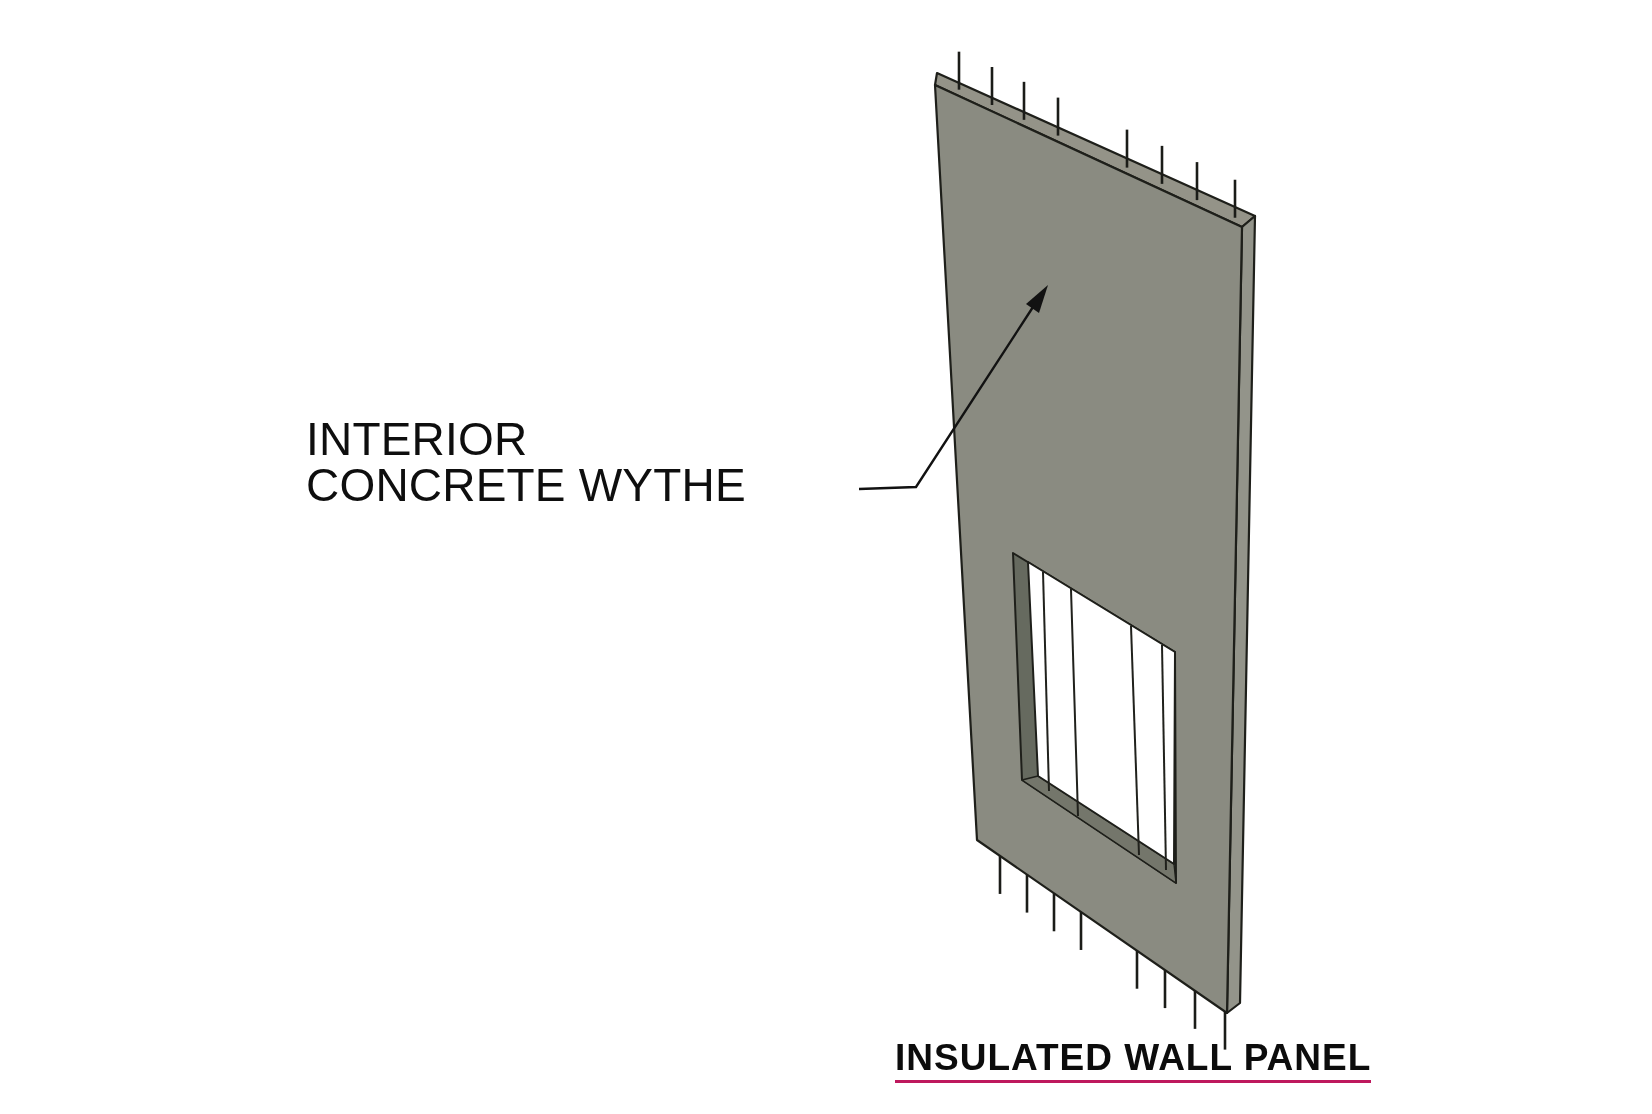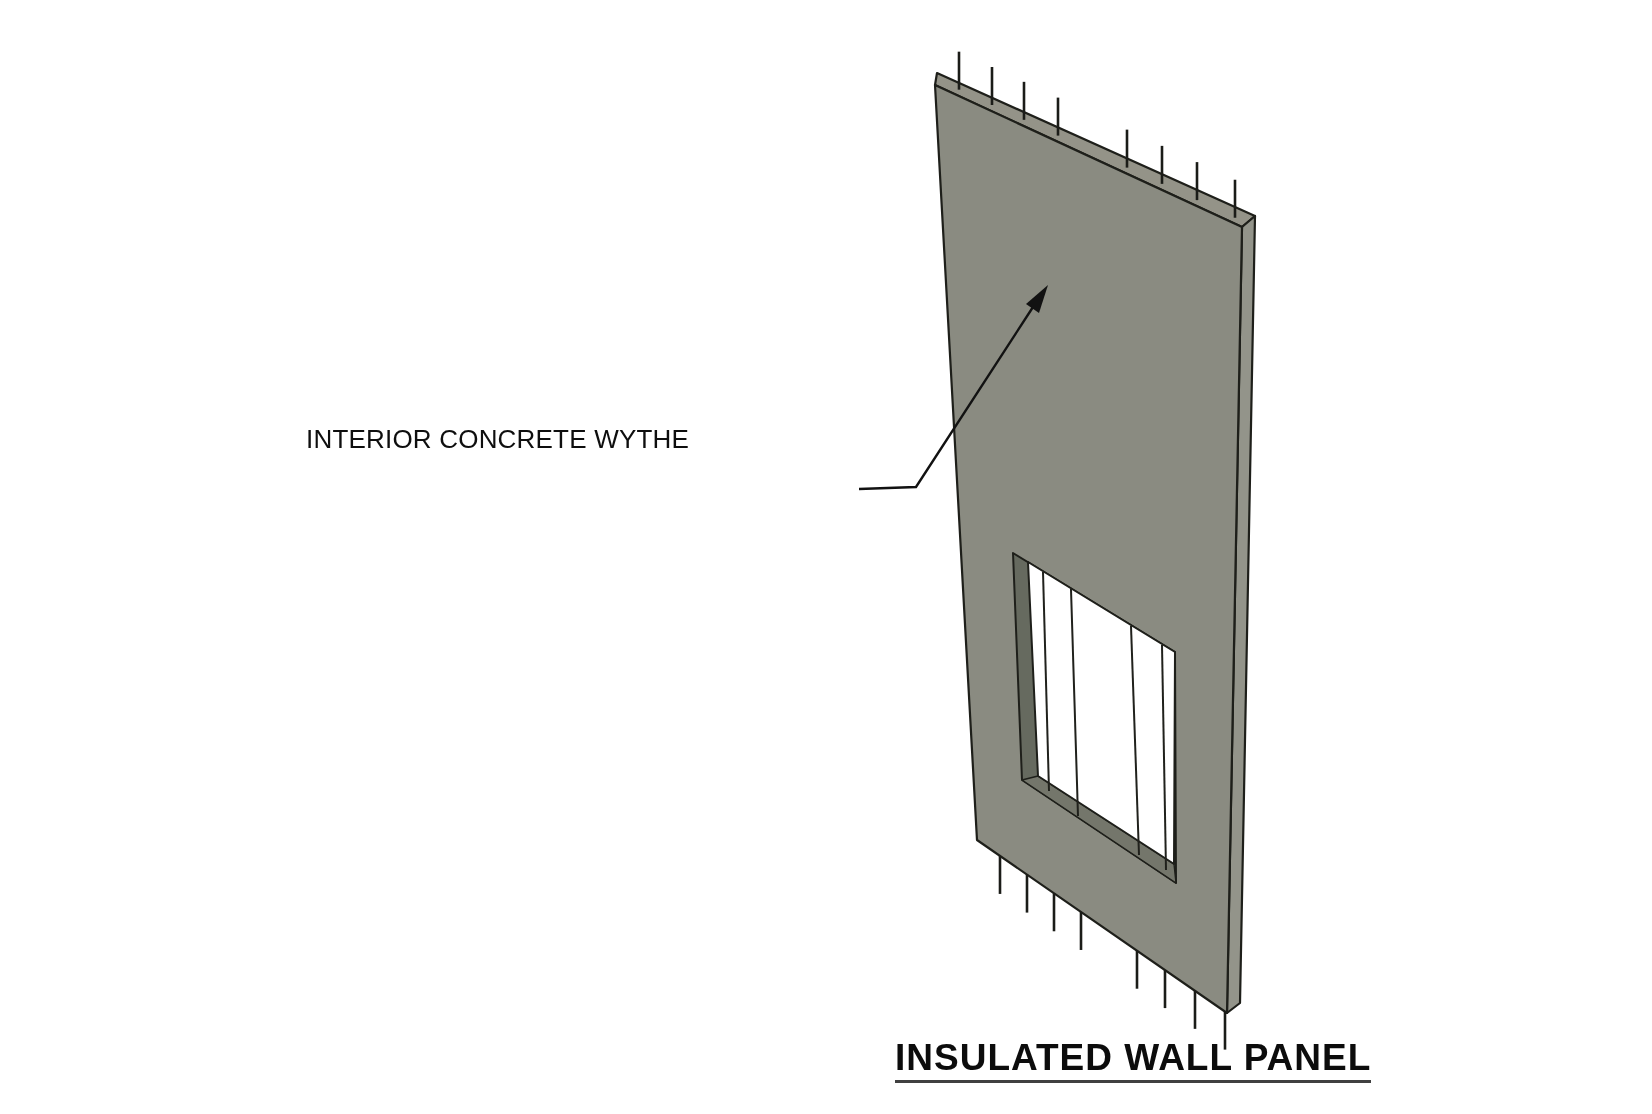--- a/index.html
+++ b/index.html
@@ -14,39 +14,39 @@
   .drawing {
     position: absolute;
     left: 0; top: 0;
     width: 1652px; height: 1114px;
   }
   .callout-label {
     position: absolute;
     left: 306px;
     top: 416px;
     width: 460px;
-    font-size: 26px;
+    font-size: 46px;
     line-height: 46px;
     letter-spacing: 0.2px;
     color: #121212;
   }
   .diagram-title {
     position: absolute;
     left: 895px;
     top: 1036px;
     font-size: 37px;
     line-height: 44px;
     font-weight: bold;
     letter-spacing: 1px;
     color: #0c0c0c;
     white-space: nowrap;
   }
   .diagram-title .underlined {
     display: inline-block;
-    border-bottom: 3px solid #404040;
+    border-bottom: 3px solid #be185d;
   }
   polygon, polyline, line { shape-rendering: geometricPrecision; }
 </style>
 </head>
 <body style="background: rgb(255, 255, 255);">
 
 <div class="canvas">
 
   <svg class="drawing" viewBox="0 0 1652 1114" xmlns="http://www.w3.org/2000/svg">
 

